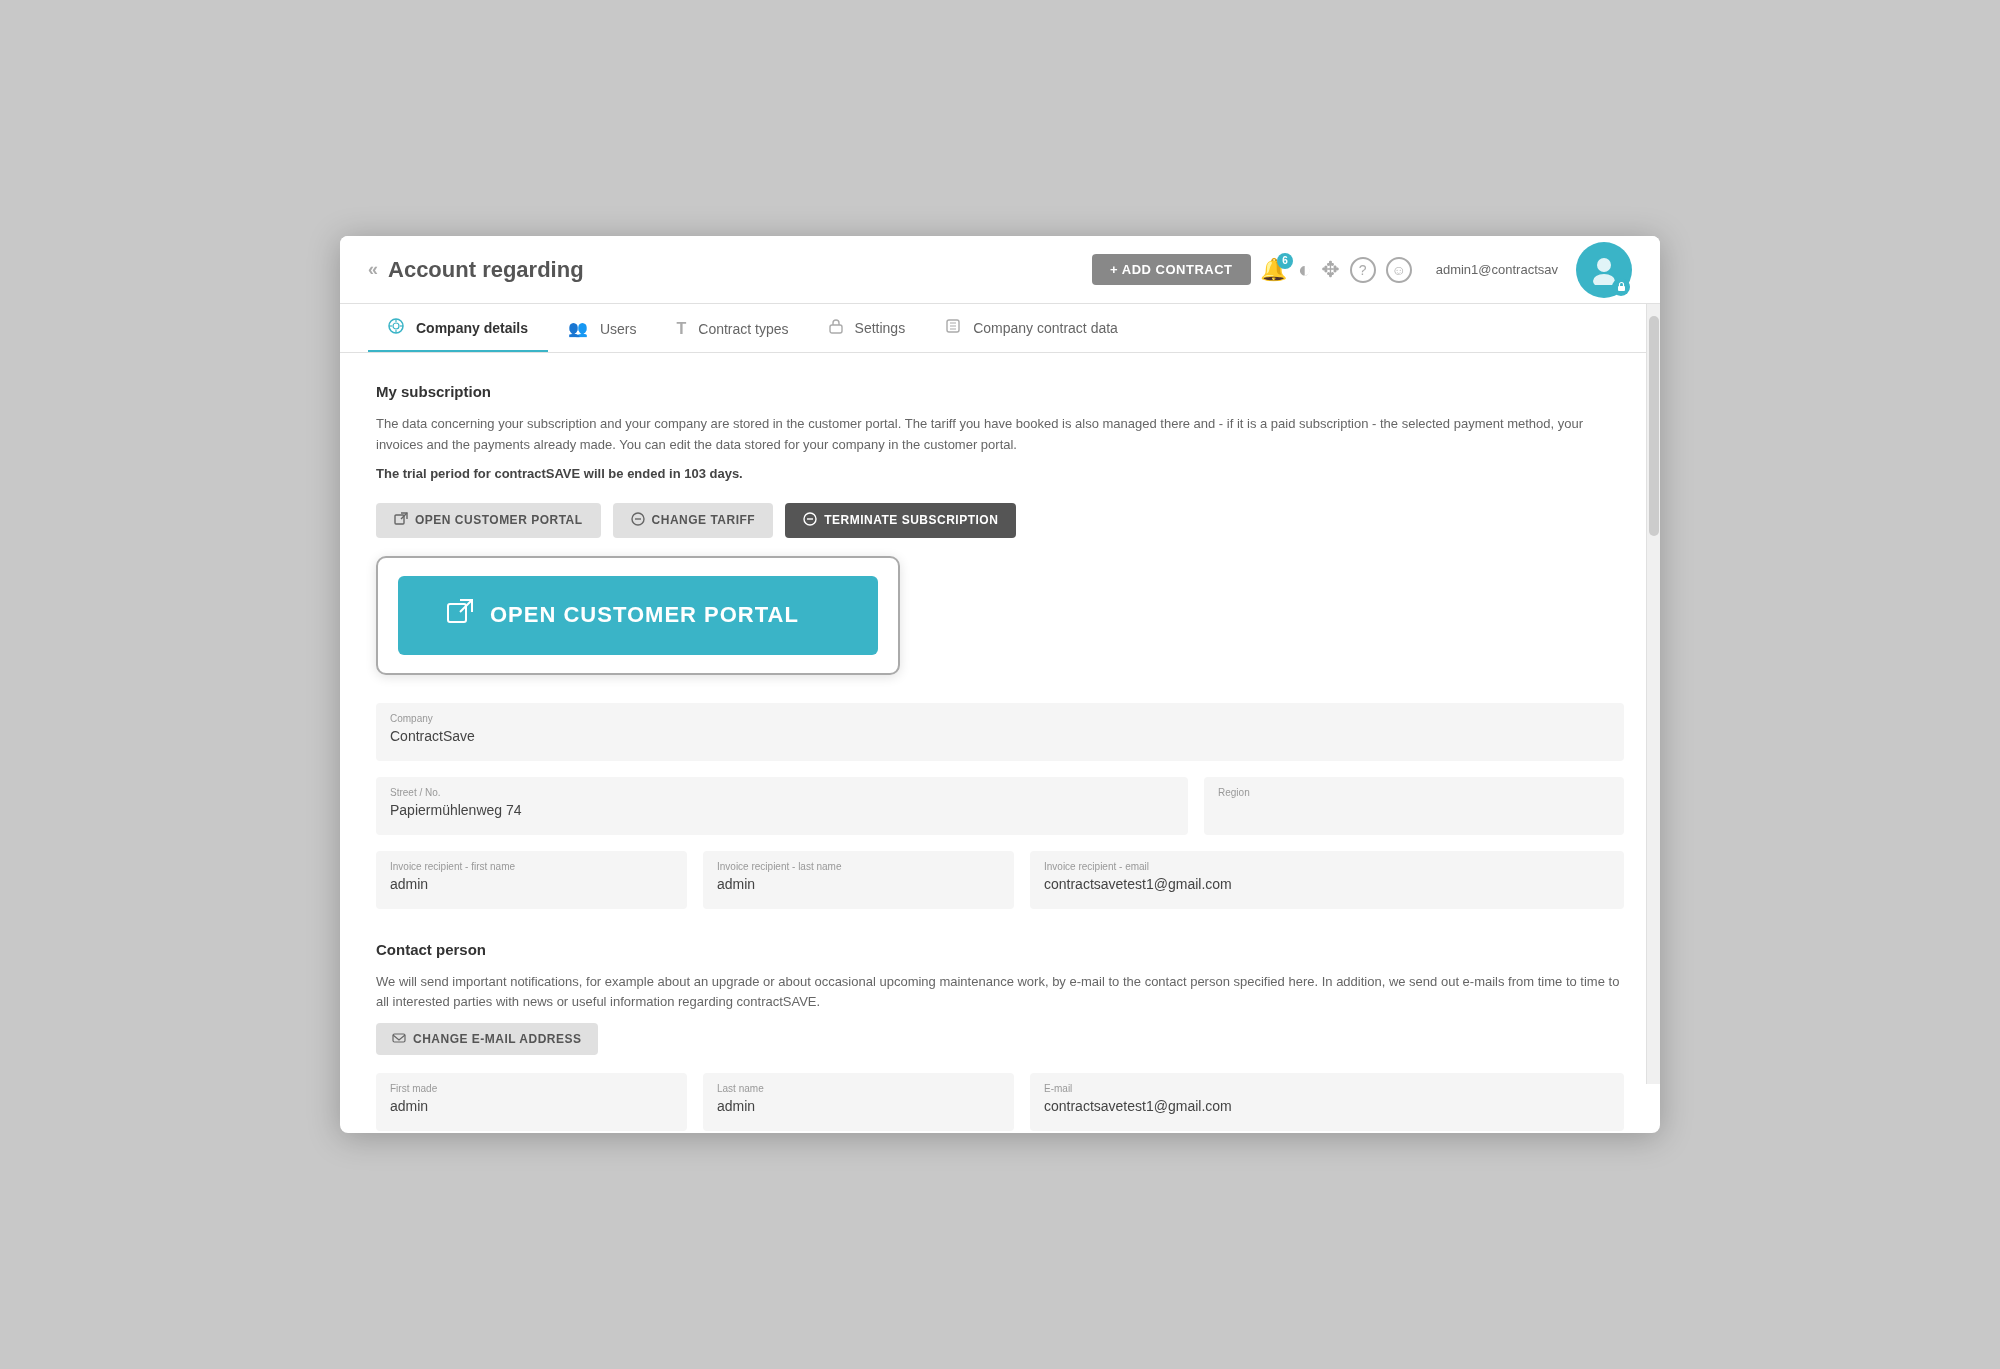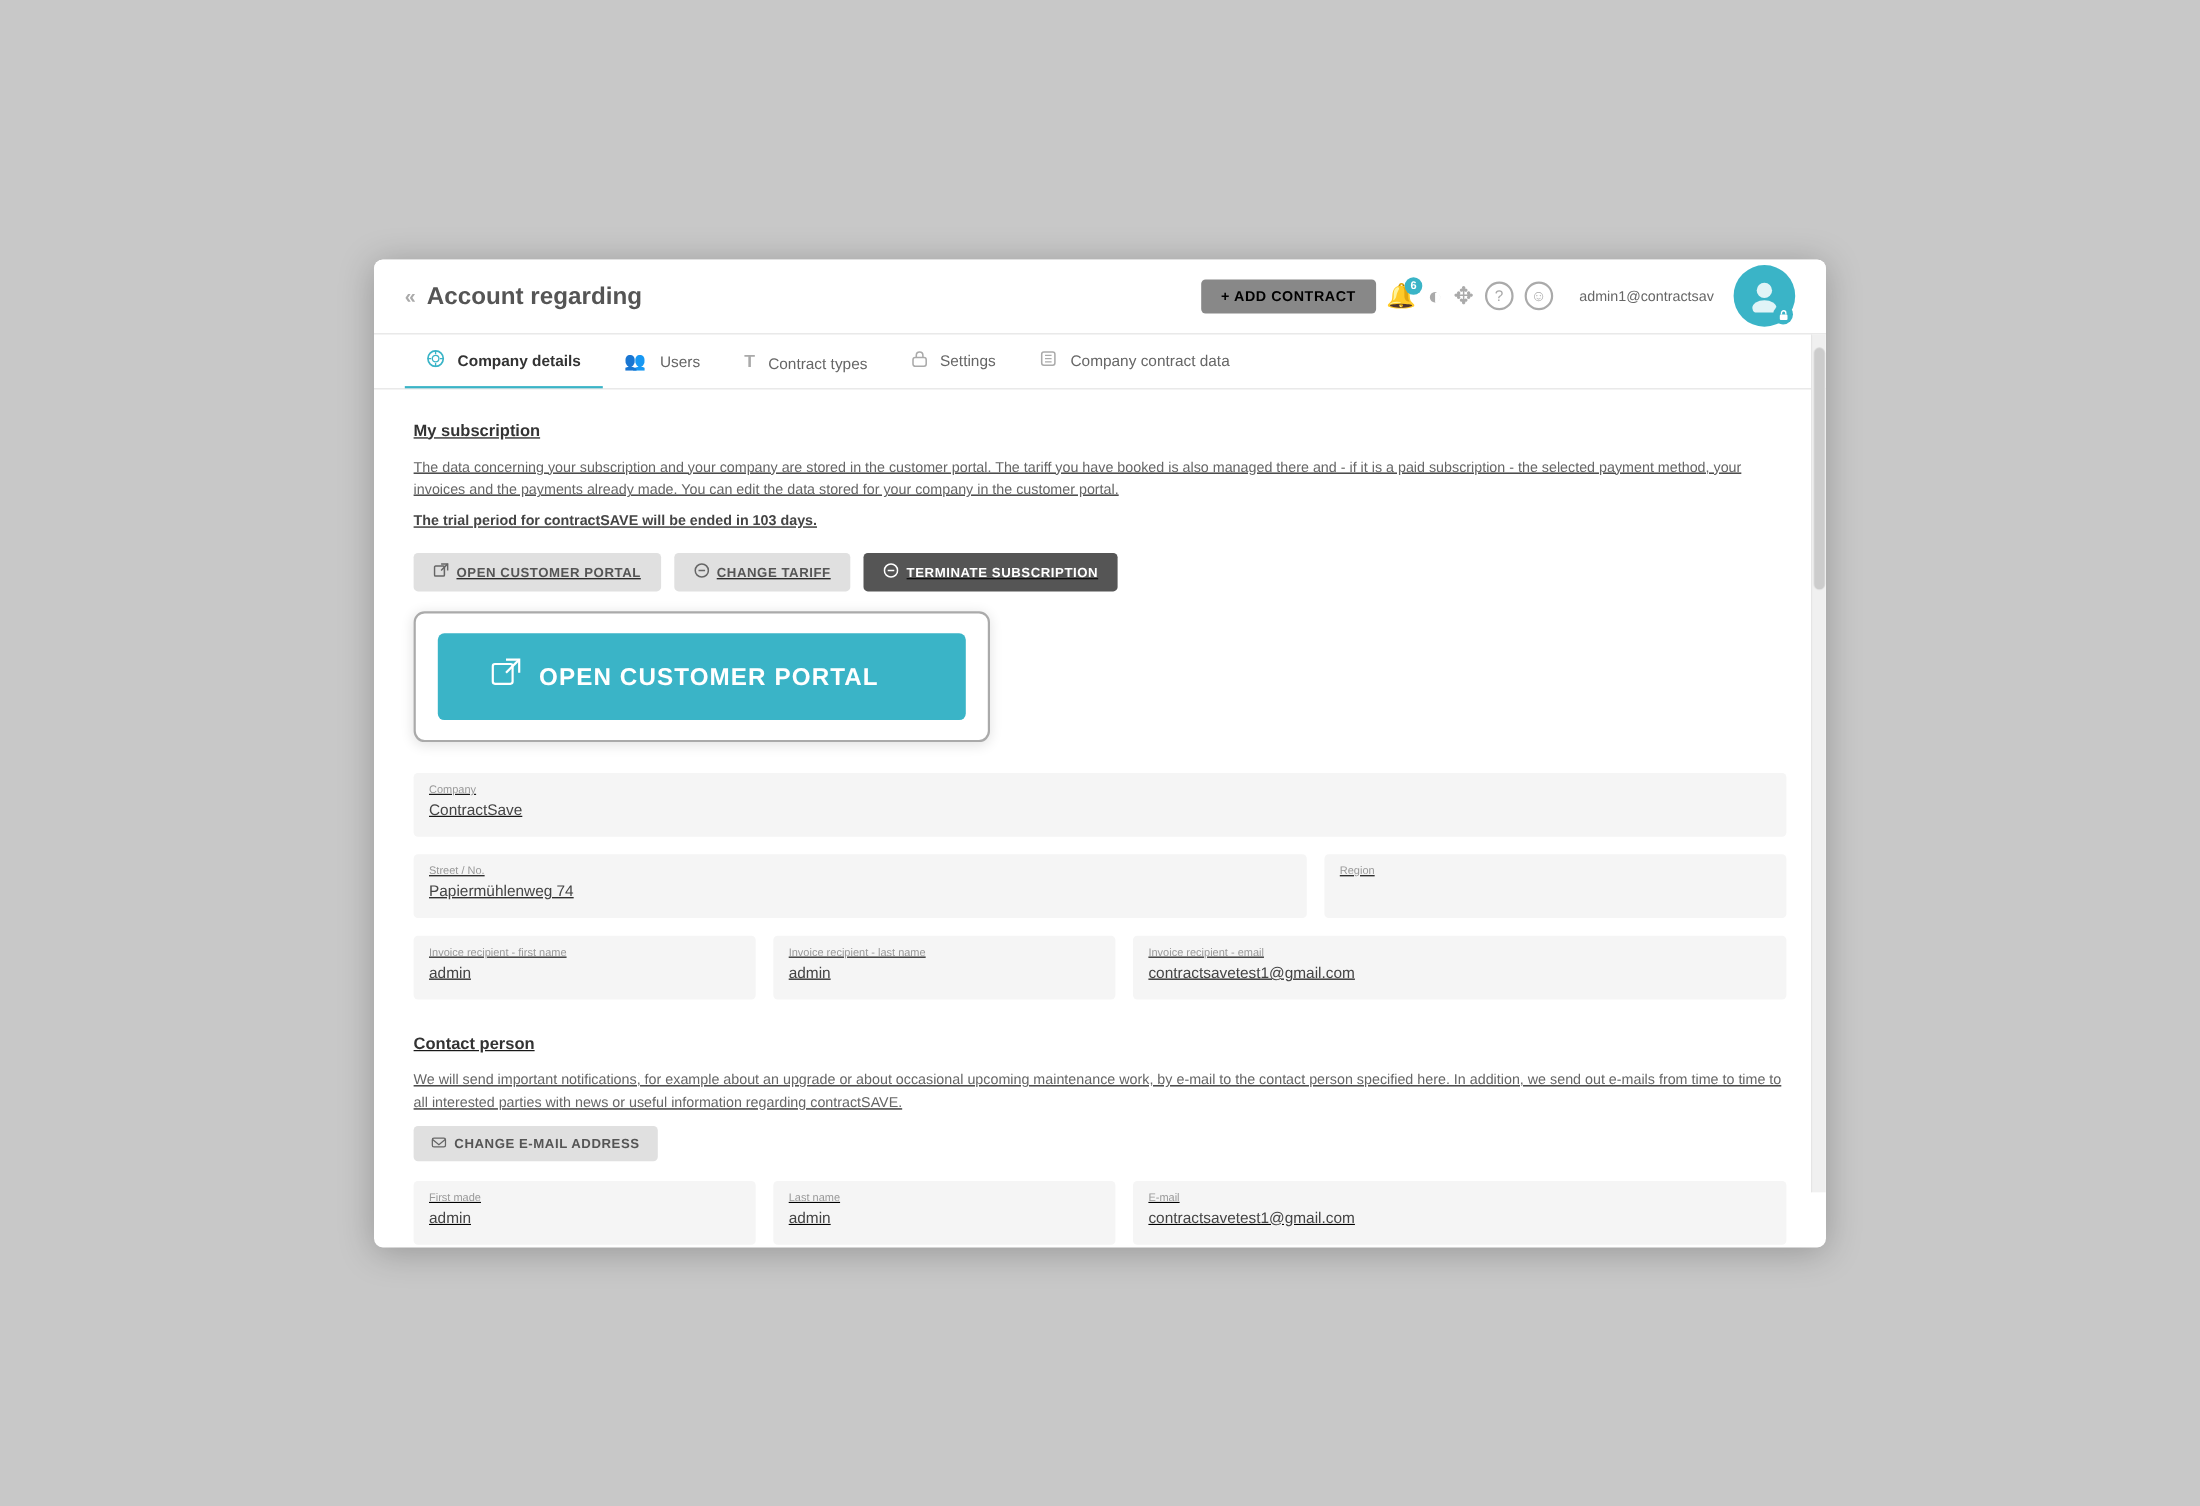--- a/index.html
+++ b/index.html
@@ -39,21 +39,21 @@
       gap: 10px;
     }
     .topbar-right {
       margin-left: auto;
       display: flex;
       align-items: center;
       gap: 10px;
     }
     .btn-add-contract {
       background: #888;
-      color: #000000;
+      color: #ffffff;
       border: none;
       border-radius: 4px;
       padding: 8px 18px;
       font-size: 13px;
       font-weight: 700;
       letter-spacing: 0.5px;
       cursor: pointer;
       display: flex;
       align-items: center;
       gap: 6px;
@@ -121,21 +121,20 @@
       font-weight: 600;
     }
     .tab-icon {
       font-size: 16px;
     }
     
     .main {
       padding: 30px 36px;
       overflow-y: auto;
       max-height: 780px;
-      text-decoration: underline;
     }
     .section-title {
       font-size: 15px;
       font-weight: 700;
       color: #333;
       margin-bottom: 14px;
     }
     .section-desc {
       font-size: 13px;
       color: #666;

